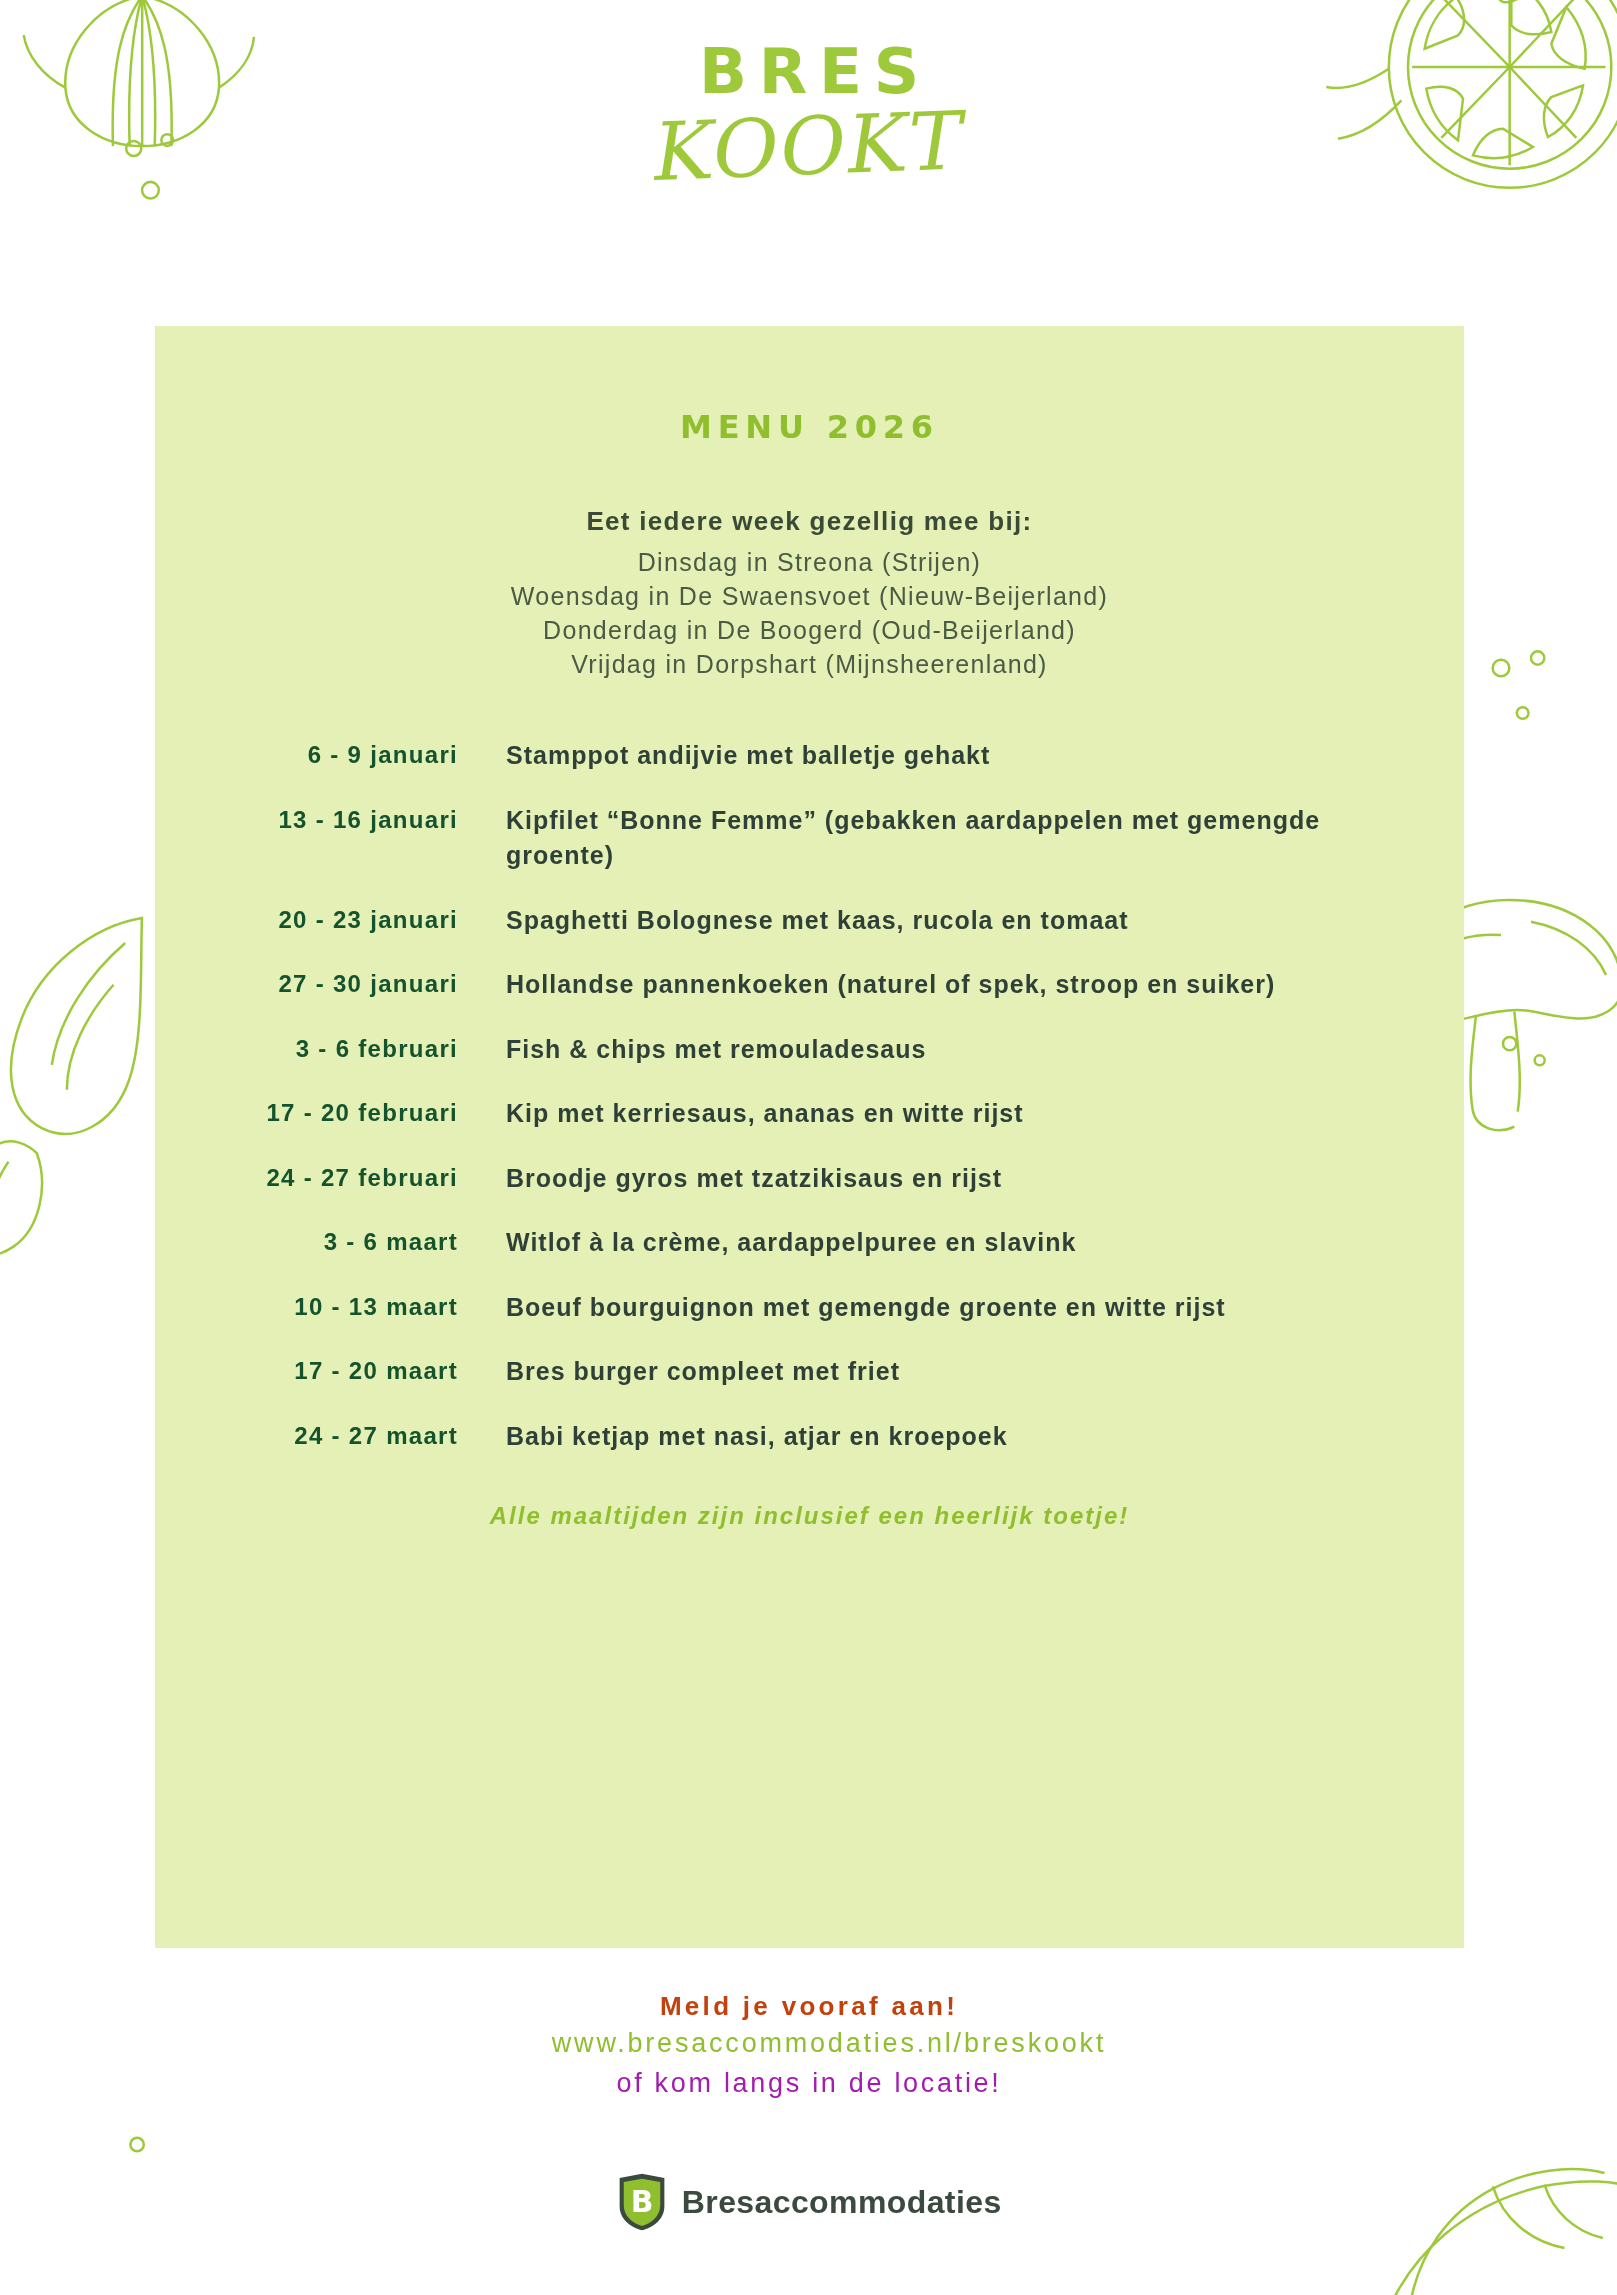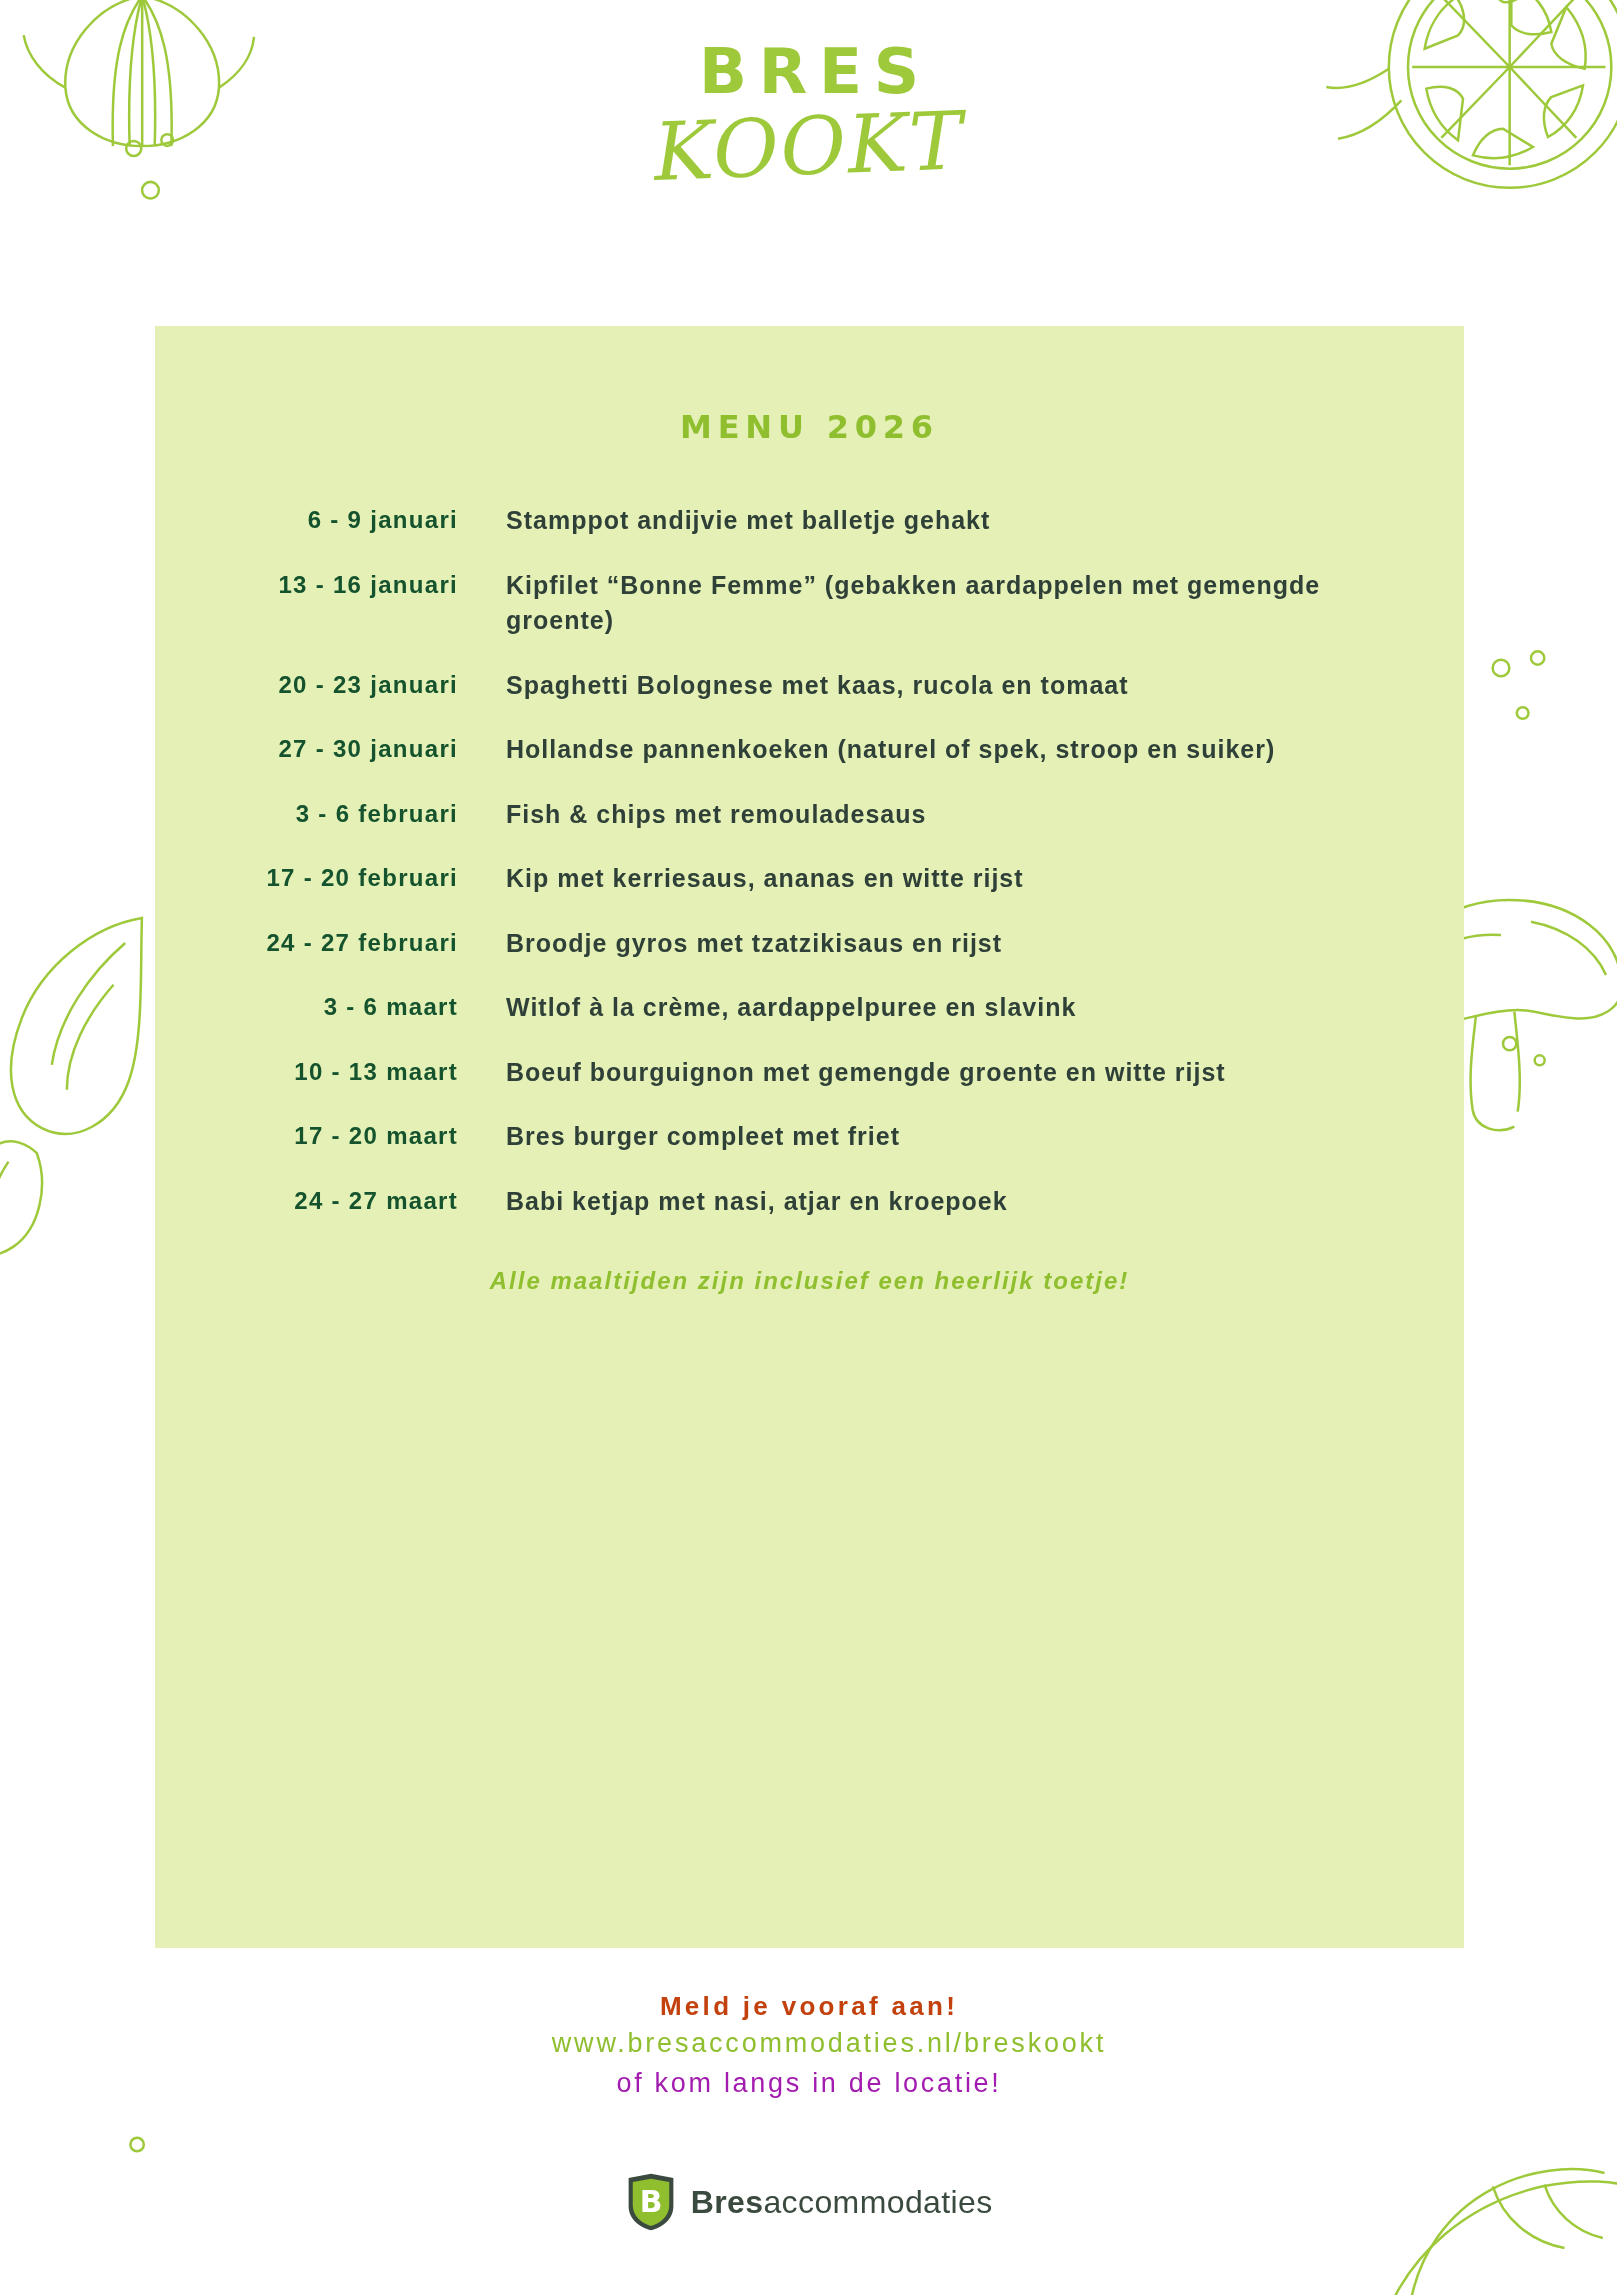--- a/index.html
+++ b/index.html
@@ -182,21 +182,21 @@
     position: relative;
     width: 52px;
     height: 58px;
   }
   .brand-text {
     font-size: 32px;
     color: #3b4a3f;
     letter-spacing: 0.4px;
   }
   .brand-text b { font-weight: 700; }
-  .brand-text span { font-weight: 400; }
+  .brand-text span { font-weight: 700; }
 </style>
 </head>
 <body>
 
 <div class="deco" style="top:-25px;left:16.7px;">
   <svg width="242" height="192" viewBox="0 0 290 230" fill="none" stroke="#9dc93b" stroke-width="3">
     <path d="M150 25 C95 35 55 85 58 135 C61 180 105 205 150 205 C195 205 239 180 242 135 C245 85 205 35 150 25 Z"></path>
     <path d="M150 25 C128 55 112 100 115 205"></path>
     <path d="M150 25 C140 60 132 110 135 205"></path>
     <path d="M150 25 C160 60 168 110 165 205"></path>
@@ -288,20 +288,27 @@
 
 <div class="logo-wrap">
   <div class="logo-bres">BRES</div>
   <div class="logo-kookt">KOOKT</div>
 </div>
 
 <div class="panel">
 
   <div class="menu-title">MENU 2026</div>
 
+  <div class="intro">
+    <div class="intro-head">Eet iedere week gezellig mee bij:</div>
+    <div class="intro-line">Dinsdag in Streona (Strijen)</div>
+    <div class="intro-line">Woensdag in De Swaensvoet (Nieuw-Beijerland)</div>
+    <div class="intro-line">Donderdag in De Boogerd (Oud-Beijerland)</div>
+    <div class="intro-line">Vrijdag in Dorpshart (Mijnsheerenland)</div>
+  </div>
 
   <div class="menu-list">
     <div class="menu-row">
       <div class="menu-date">6 - 9 januari</div>
       <div class="menu-dish">Stamppot andijvie met balletje gehakt</div>
     </div>
     <div class="menu-row">
       <div class="menu-date">13 - 16 januari</div>
       <div class="menu-dish">Kipfilet “Bonne Femme” (gebakken aardappelen met gemengde groente)</div>
     </div>

